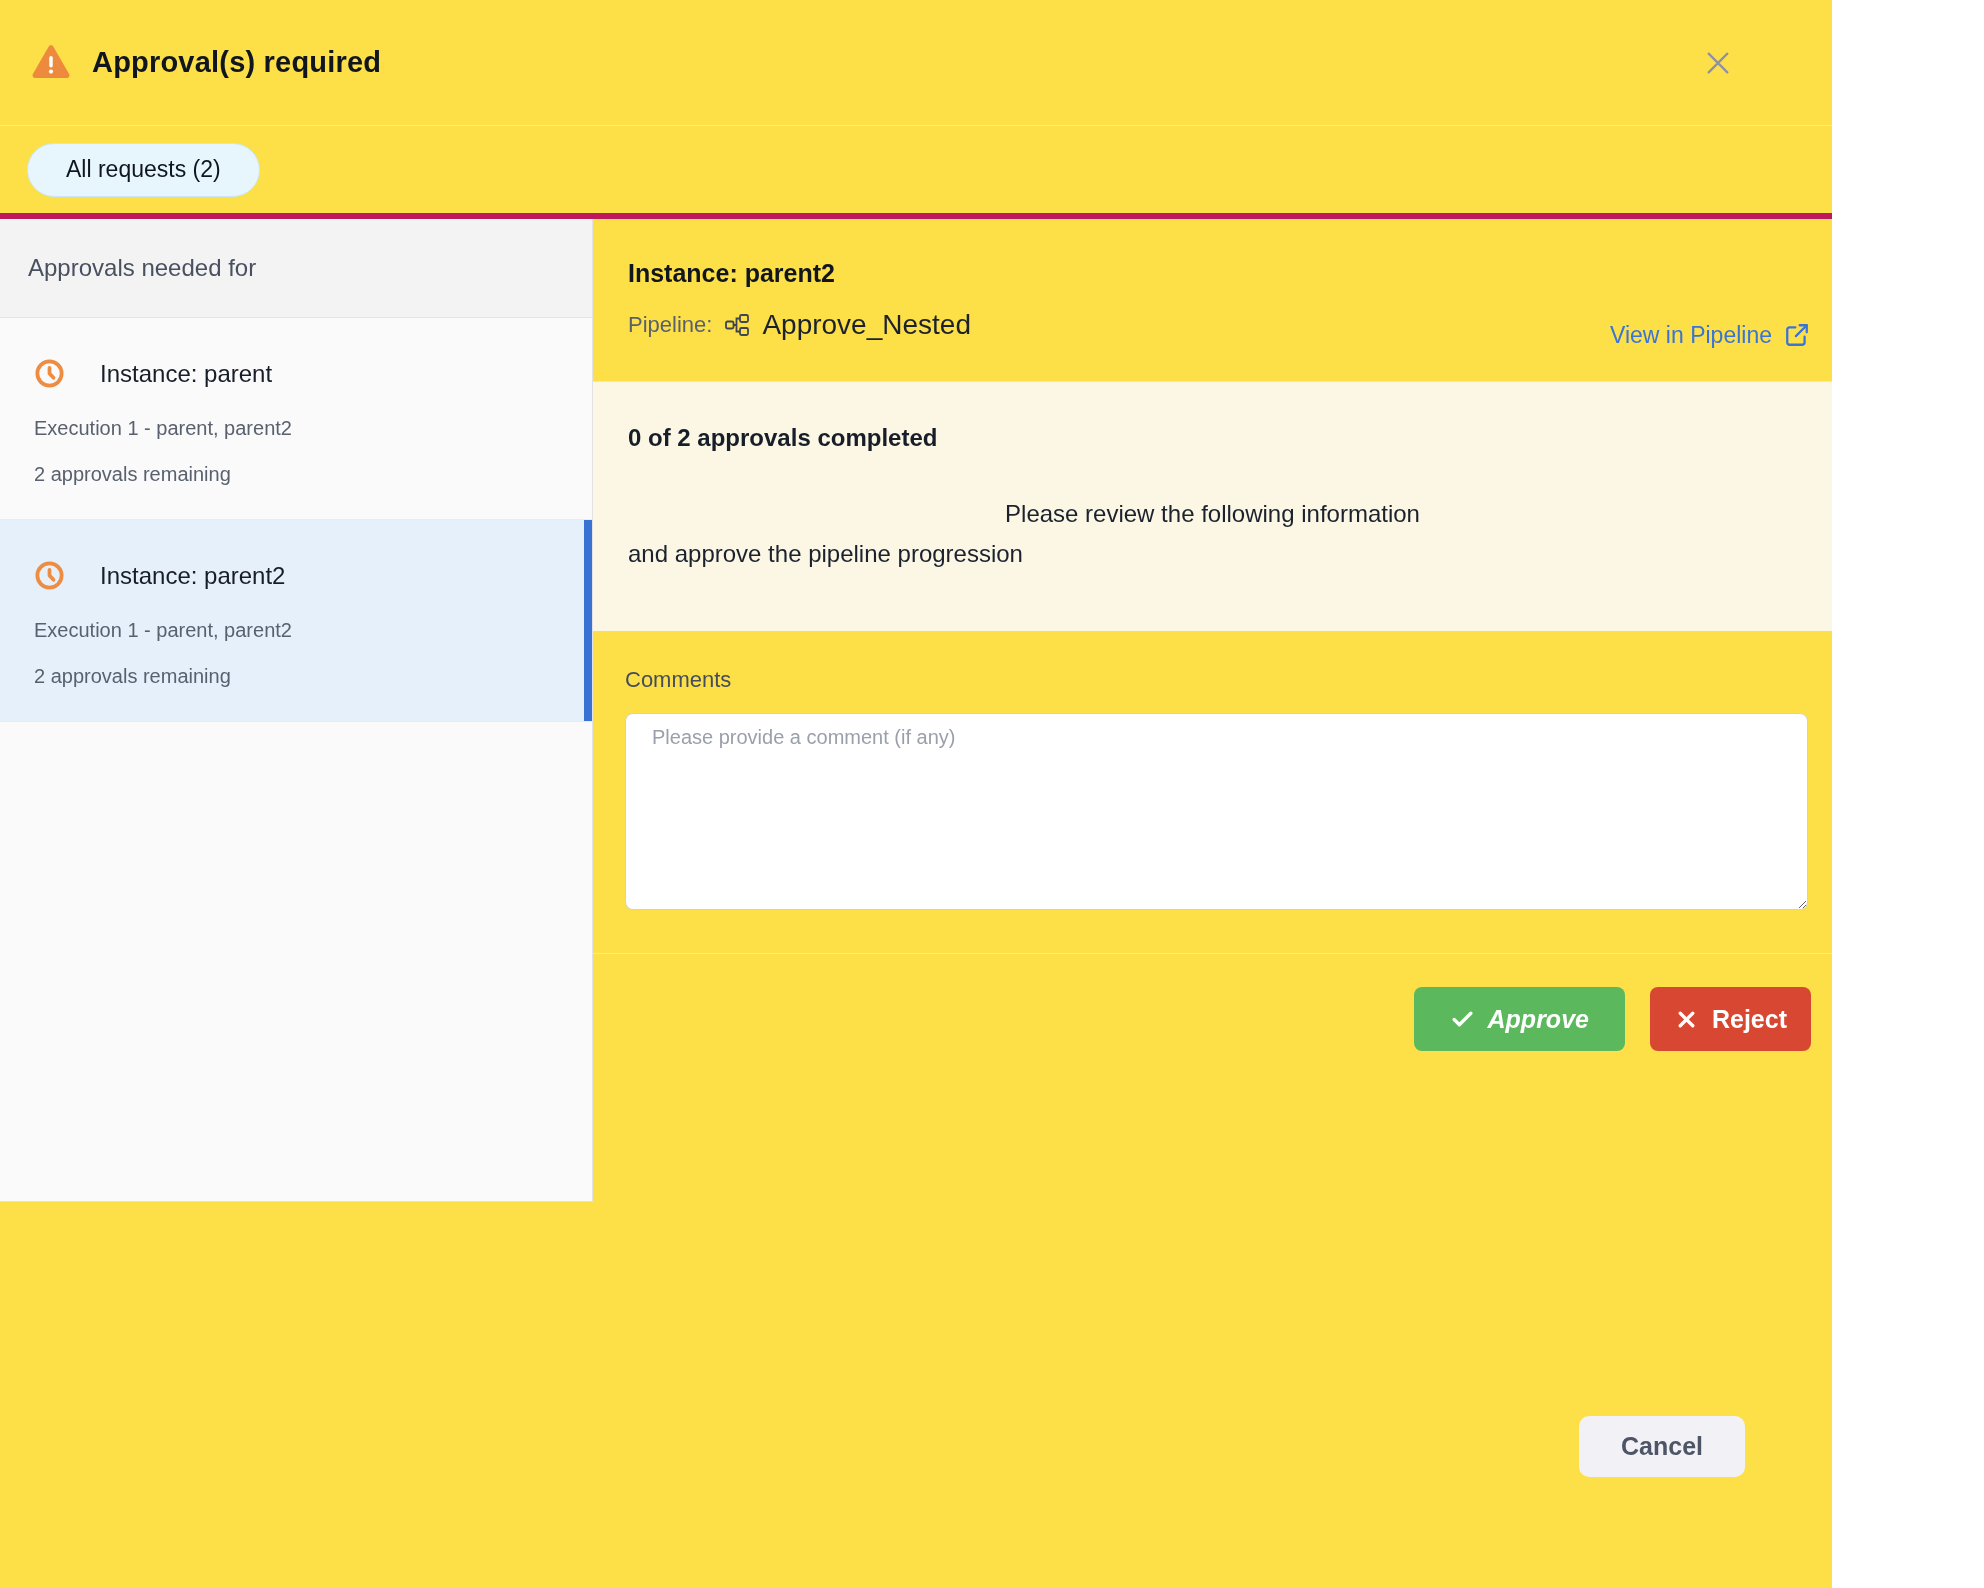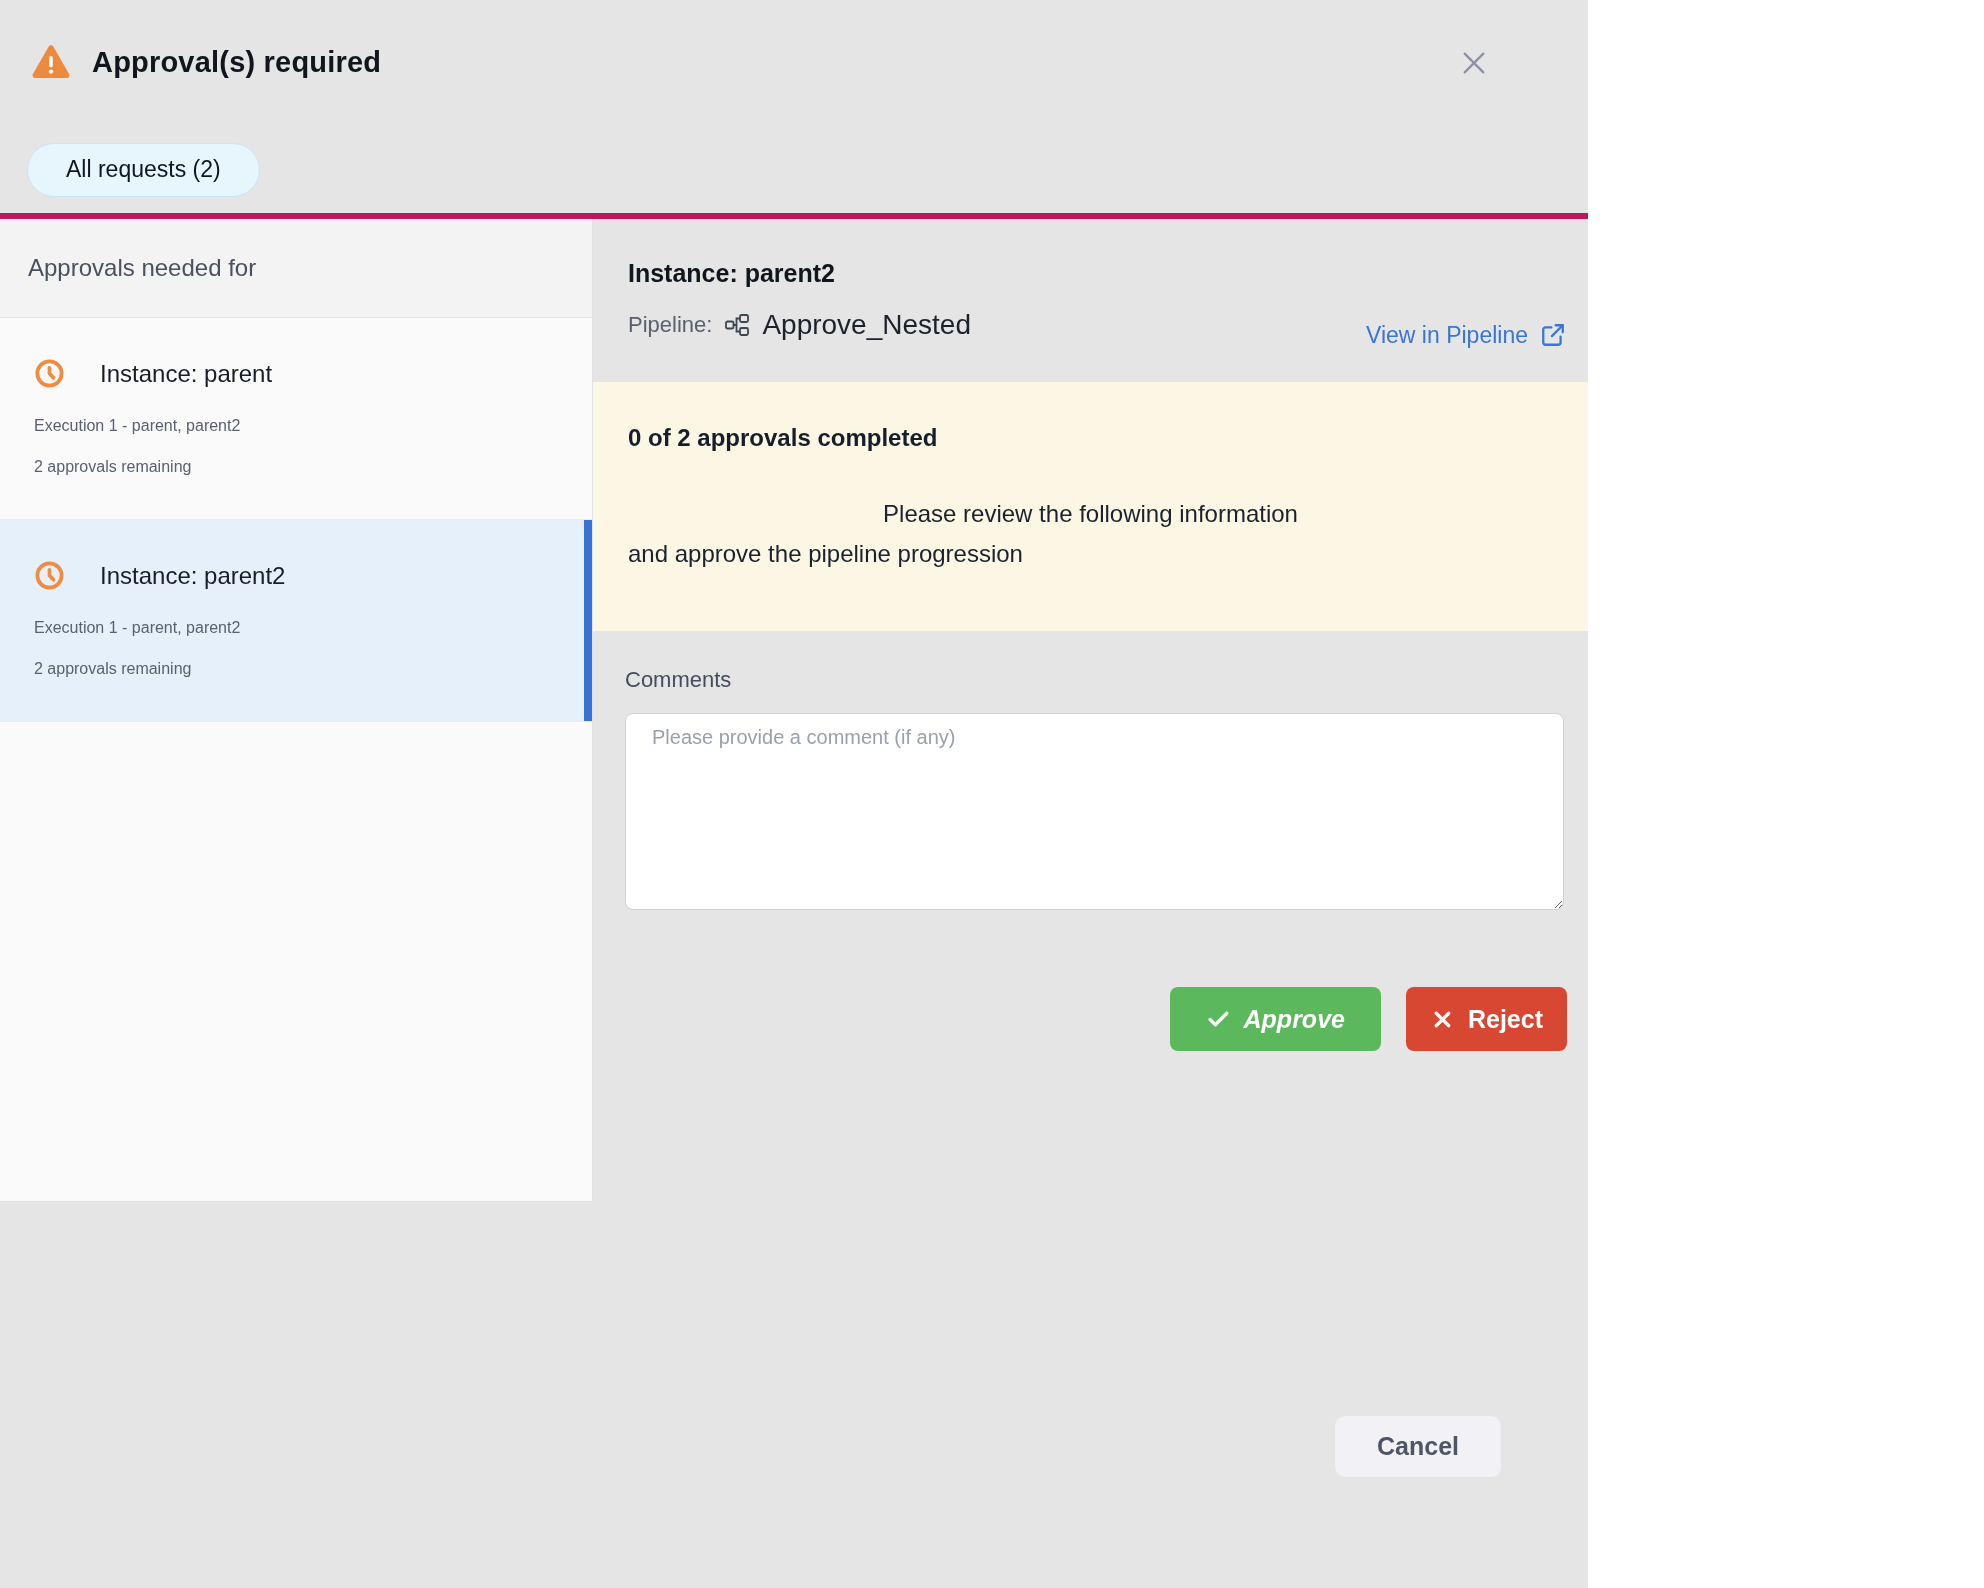--- a/index.html
+++ b/index.html
@@ -1,18 +1,18 @@
 <!DOCTYPE html>
 <html><head>
 <meta charset="utf-8">
 <style>
   * { margin:0; padding:0; box-sizing:border-box; }
   html,body { background:#fff; }
   body { font-family:"Liberation Sans","DejaVu Sans",sans-serif; color:#1B222E; }
-  .app { position:relative; width:1588px; height:1588px; background:#e5e5e5; overflow:hidden; }
+  .app { position:relative; width:1832px; height:1588px; background:#fde047; overflow:hidden; }
 
   
   .modal-header { height:126px; display:flex; align-items:center; padding:0 28px; border-bottom:1px solid #E4E4EC; position:relative; }
   .warn-icon { width:46px; height:44px; flex:0 0 auto; }
   .modal-title { font-size:29px; font-weight:bold; color:#11161E; margin-left:18px; letter-spacing:.2px; }
   .close-btn { position:absolute; right:96px; top:50%; transform:translateY(-50%); width:36px; height:36px; display:flex; align-items:center; justify-content:center; cursor:pointer; background:none; border:none; }
 
   
   .tab-row { height:87px; display:flex; align-items:center; padding:0 27px; }
   .pill { display:inline-flex; align-items:center; height:54px; padding:0 38px; border-radius:28px; background:#E7F5FC; border:1px solid #C9E6F6; font-size:23px; color:#10161F; cursor:pointer; }
@@ -20,21 +20,21 @@
   
   .content { display:flex; border-top:6px solid #be185d; height:1375px; align-items:flex-start; }
   .sidebar { width:593px; flex:0 0 593px; height:983px; background:#FAFAFA; border-right:1px solid #E1E1E6; border-bottom:1px solid #E1E1E6; }
   .sidebar-header { height:99px; background:#F3F3F4; border-bottom:1px solid #E4E4E8; display:flex; align-items:center; padding:0 28px; font-size:24px; color:#49505F; }
   .approval-item { position:relative; height:202px; padding:0 34px; border-bottom:1px solid #EBEBEE; cursor:pointer; }
   .approval-item.selected { background:#E6F0FA; }
   .approval-item.selected::after { content:""; position:absolute; top:0; right:0; bottom:0; width:8px; background:#3873D4; }
   .item-title-row { display:flex; align-items:center; gap:35px; padding-top:40px; }
   .clock-icon { width:31px; height:31px; flex:0 0 auto; }
   .item-title { font-size:24px; color:#171E29; }
-  .item-sub { font-size:16px; color:#59616F; }
+  .item-sub { font-size:20px; color:#59616F; }
   .item-sub.first { margin-top:28px; }
   .item-sub.second { margin-top:23px; }
 
   
   .detail { flex:1 1 auto; }
   .detail-header { height:162px; display:flex; justify-content:space-between; padding:40px 22px 0 35px; }
   .instance-title { font-size:25px; font-weight:bold; color:#11161E; }
   .pipeline-row { display:flex; align-items:center; gap:12px; margin-top:21px; }
   .pipeline-label { font-size:22px; color:#59616F; }
   .pipeline-icon { width:26px; height:24px; }

